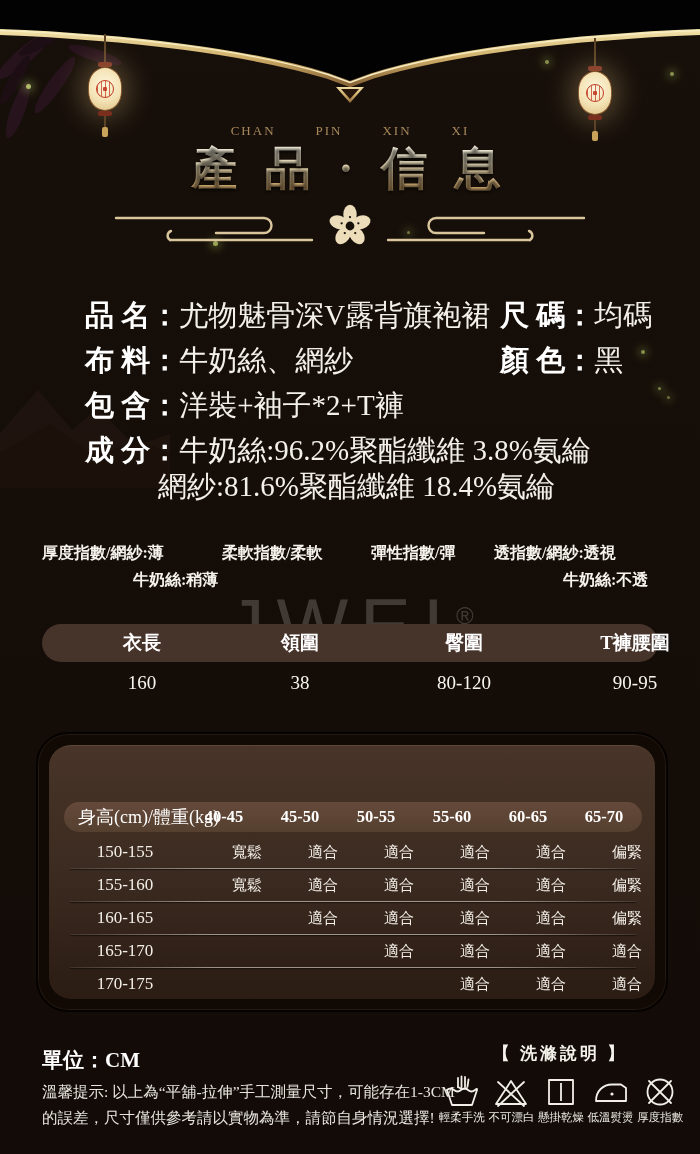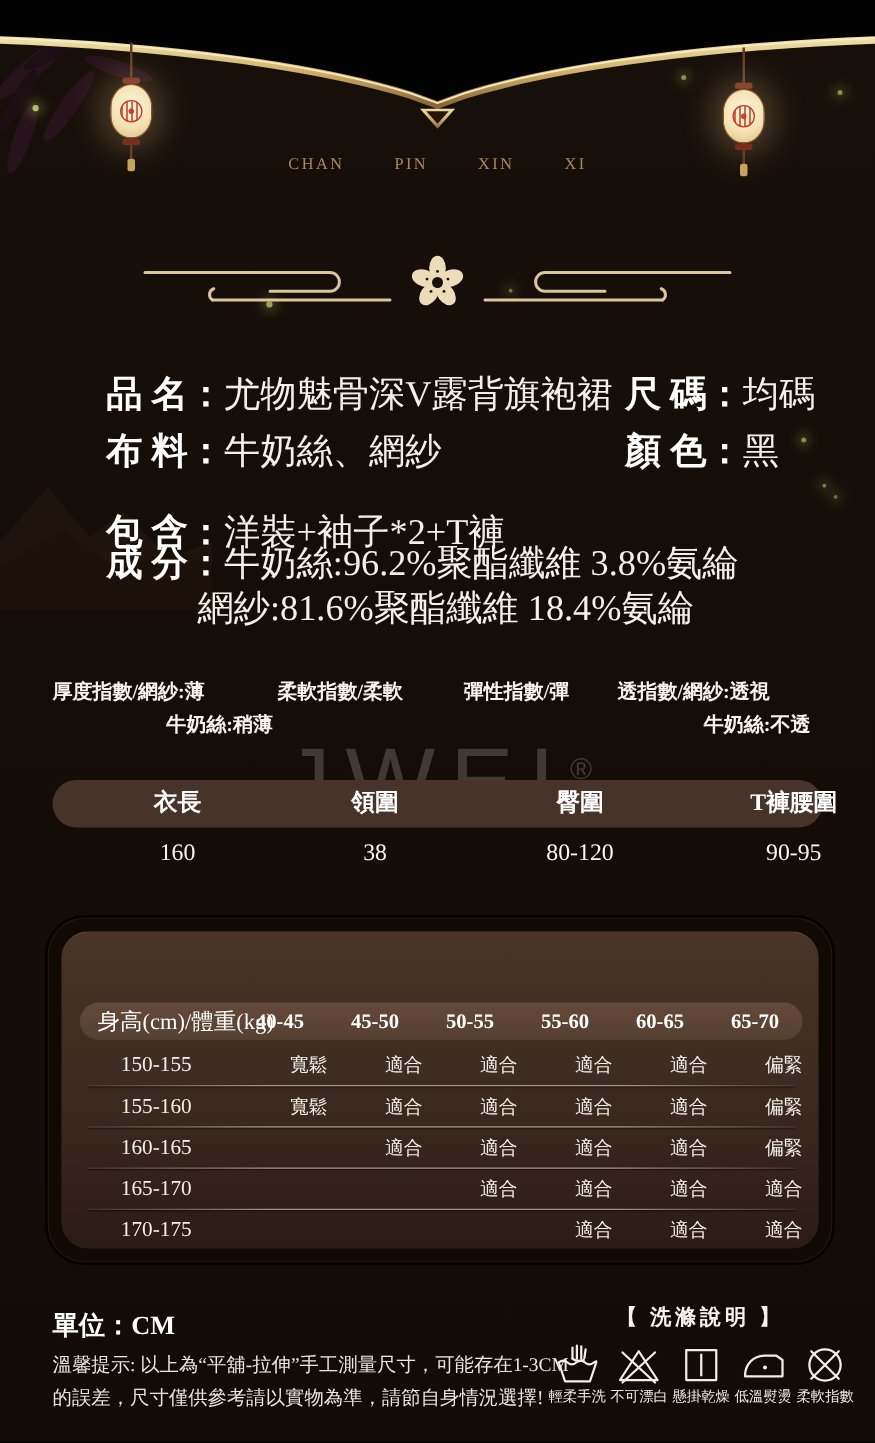--- a/index.html
+++ b/index.html
@@ -162,20 +162,21 @@
   <div class="fly abs" style="left:641px;top:350px;width:4px;height:4px;opacity:.6;"></div>
   <div class="fly abs" style="left:658px;top:387px;width:3px;height:3px;opacity:.55;"></div>
   <div class="fly abs" style="left:667px;top:396px;width:3px;height:3px;opacity:.45;"></div>
 
   <div id="romanized" class="abs">
     <span>CHAN</span>
     <span>PIN</span>
     <span>XIN</span>
     <span>XI</span>
   </div>
+  <div id="main-title" class="abs">產 品 · 信 息</div>
 
   <div id="divider" class="abs">
     <svg width="205" height="38" viewBox="0 0 205 38" fill="none" stroke="#dac69d" stroke-width="2.4" stroke-linecap="round">
       <path d="M4,11 H152 a7.5,7.5 0 0 1 0,15 H104"></path>
       <path d="M58,33 H200"></path>
       <path d="M58,33 a5,5 0 0 1 1,-9"></path>
     </svg>
     <svg width="46" height="46" viewBox="0 0 44 44">
       <g fill="#ecdcba">
         <ellipse cx="22" cy="11" rx="6.4" ry="9.4"></ellipse>
@@ -205,21 +206,21 @@
   </div>
   <div class="info-row abs" style="left:500px;top:296px;">
     <span class="lbl">尺 碼：</span><span class="val">均碼</span>
   </div>
   <div class="info-row abs" style="left:85px;top:341px;">
     <span class="lbl">布 料：</span><span class="val">牛奶絲、網紗</span>
   </div>
   <div class="info-row abs" style="left:500px;top:341px;">
     <span class="lbl">顏 色：</span><span class="val">黑</span>
   </div>
-  <div class="info-row abs" style="left:85px;top:386px;margin-top:20px;">
+  <div class="info-row abs" style="left:85px;top:386px;">
     <span class="lbl">包 含：</span><span class="val">洋裝+袖子*2+T褲</span>
   </div>
   <div class="info-row abs" style="left:85px;top:431px;">
     <span class="lbl">成 分：</span><span class="val">牛奶絲:96.2%聚酯纖維 3.8%氨綸</span>
   </div>
   <div class="info-row abs" style="left:158px;top:467px;">
     <span class="val">網紗:81.6%聚酯纖維 18.4%氨綸</span>
   </div>
 
   <span class="ix abs" style="left:42px;top:543px;">厚度指數/網紗:薄</span>
@@ -343,17 +344,17 @@
         <path d="M33,27 H3 C3,17 10,10.5 19,10.5 H28 L33,14 Z"></path>
         <circle cx="19" cy="20" r="1.6" fill="#f2efe9" stroke="none"></circle>
       </svg>
       <span class="wl">低溫熨燙</span>
     </div>
     <div class="wash-item">
       <svg width="36" height="36" viewBox="0 0 36 36" fill="none" stroke="#f2efe9" stroke-width="1.8" stroke-linecap="round">
         <circle cx="18" cy="18" r="12.5"></circle>
         <path d="M7,7 L29,29 M29,7 L7,29"></path>
       </svg>
-      <span class="wl">柔軟指數</span>
+      <span class="wl">厚度指數</span>
     </div>
   </div>
 
 </div>
 
 </body></html>

